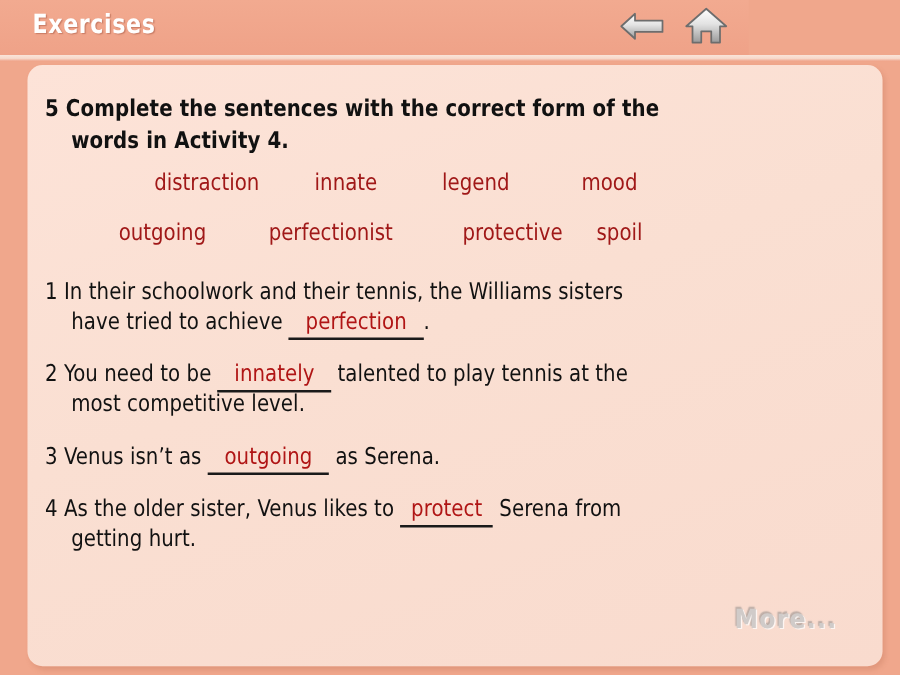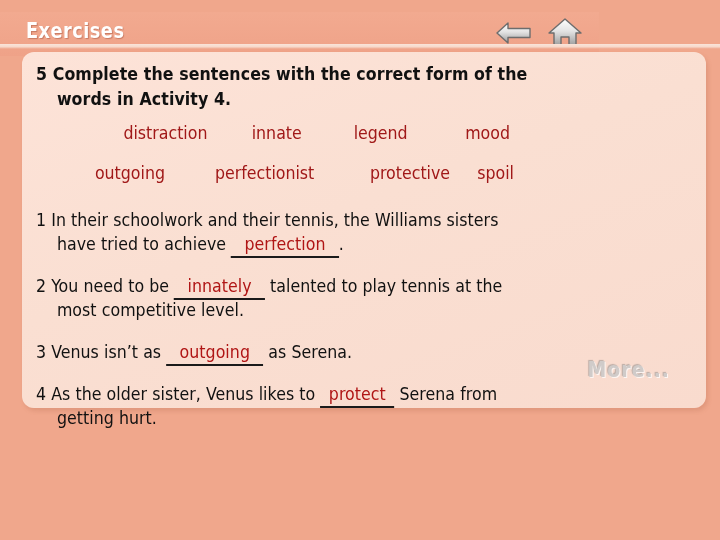--- a/index.html
+++ b/index.html
@@ -6,46 +6,46 @@
   html,body { width:720px; height:540px; }
   body {
     font-family:"Liberation Sans", sans-serif;
     background:#f0a78c;
     overflow:hidden;
     position:relative;
   }
 
   
   #header {
-    position:absolute; left:0; top:12px; width:599px; height:44px;
+    position:absolute; left:0; top:0; width:599px; height:44px;
     background:linear-gradient(180deg,#f2aa90 0%,#efa288 100%);
     text-align:right;
   }
   #header-title {
     position:absolute; left:26px; top:7px;
     font-size:21px; font-weight:bold; color:#ffffff;
     letter-spacing:0.5px;
     font-family:"DejaVu Sans Condensed","Liberation Sans", sans-serif;
     transform:scaleX(0.94); transform-origin:left center;
     text-shadow:1px 1px 1px rgba(150,70,50,0.45);
   }
   #header-divider {
     position:absolute; left:0; top:44px; width:720px; height:5px;
     background:linear-gradient(180deg,#fae4d9 0%,#f7d9cb 55%,#efa288 100%);
   }
   .nav-icons { position:absolute; right:16px; top:4px; display:flex; gap:14px; align-items:center; }
   .nav-icons svg { display:block; }
 
   
   #panel {
-    position:absolute; left:22px; top:52px; width:684px; height:356px;
+    position:absolute; left:22px; top:52px; width:684px; height:481px;
     background:linear-gradient(160deg,#fde3d8 0%,#fadfd2 45%,#f9dbce 100%);
     border-radius:12px;
     box-shadow:2px 3px 4px rgba(170,95,70,0.22);
-    padding:10px 14px 0 14px;
+    padding:24px 14px 0 14px;
   }
 
   
   .cond {
     font-family:"DejaVu Sans Condensed","Liberation Sans", sans-serif;
     transform:scaleX(0.95); transform-origin:left center;
   }
   #instruction {
     font-size:18.5px; font-weight:bold; color:#111111;
     line-height:1.33; letter-spacing:0.1px;

